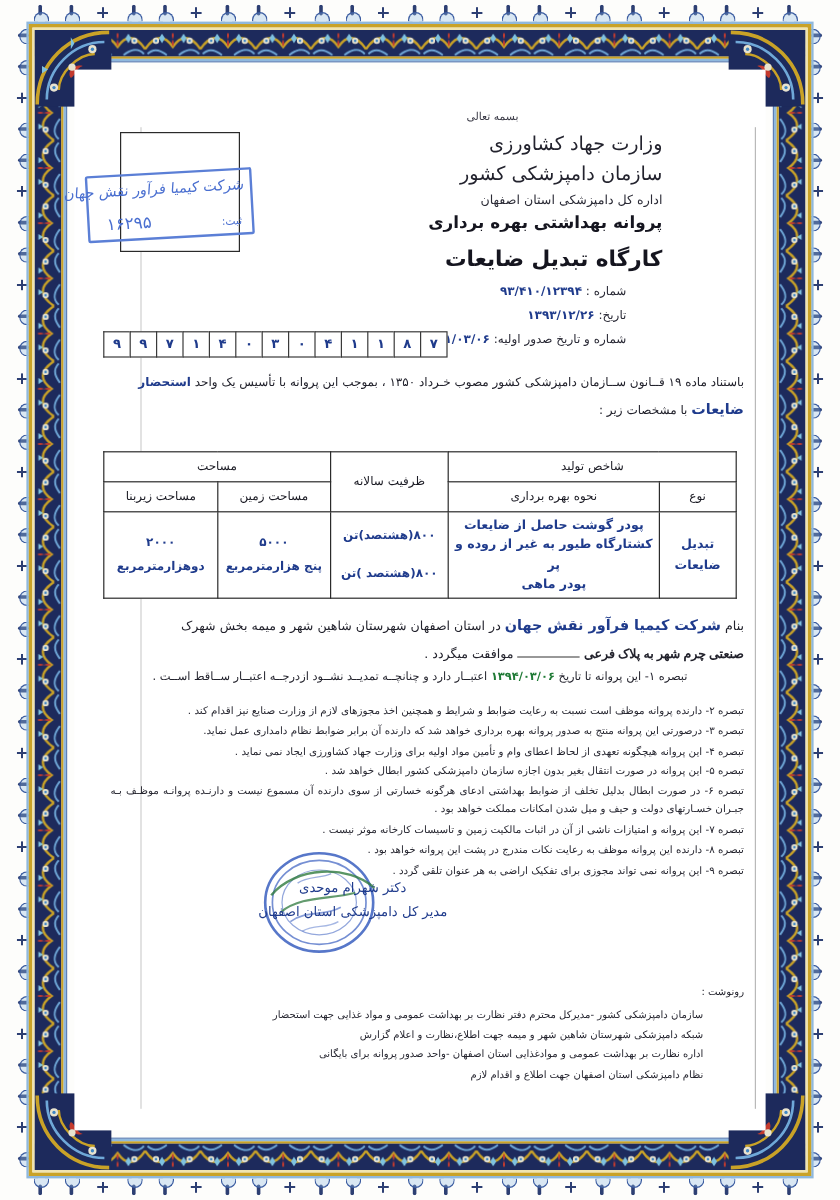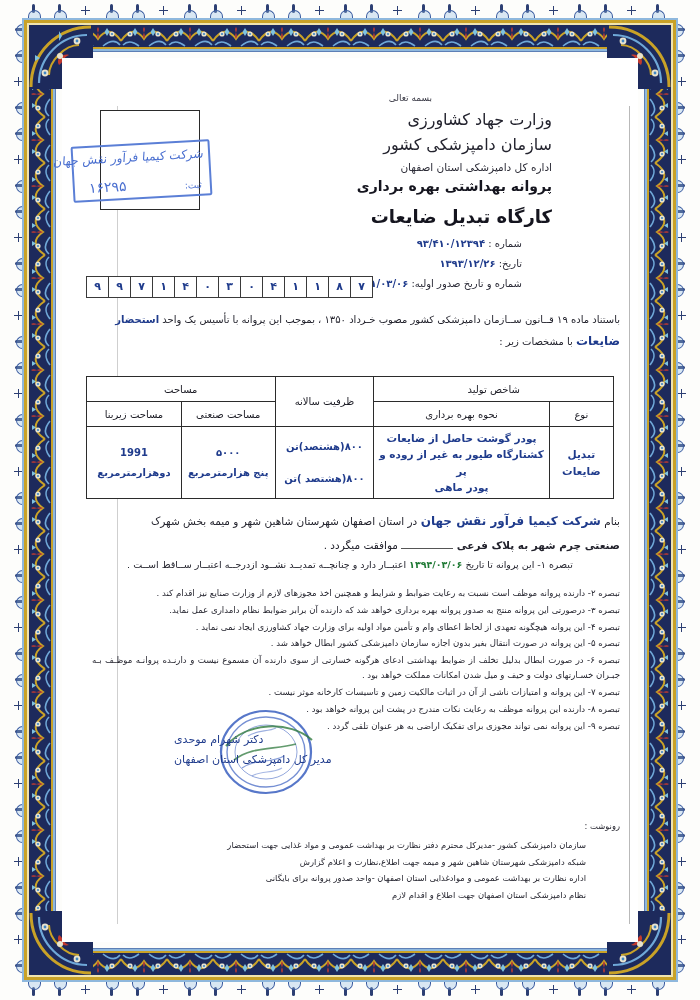--- a/index.html
+++ b/index.html
@@ -141,35 +141,35 @@
   table.spec td.num{color:#1f3b8c;font-weight:bold;font-size:10px;line-height:2.0;}
   .c-noe{width:62px;}
   .c-nahve{width:186px;}
   .c-zarf{width:96px;margin-left:40px;}
   .c-zamin{width:92px;}
   .c-zirbana{width:92px;}
 
   .holder{position:absolute;right:18px;left:18px;top:452px;font-size:10.5px;
           line-height:1.95;color:#22222c;text-align:justify;}
   .holder .co{color:#1f3b8c;font-weight:bold;font-size:12px;letter-spacing:.3px;}
-  .holder .bold{font-weight:bold;}
+  .holder .bold{font-weight:bold;font-family:Liberation Serif, serif;}
   .holder .blank{border-bottom:1px solid #555;display:inline-block;width:52px;}
   .holder .l2{text-align:right;margin-top:2px;}
 
   .note1{position:absolute;right:18px;left:18px;top:500px;font-size:9.5px;
          color:#22222c;text-align:center;}
   .note1 .grn{color:#1f7a35;font-weight:bold;}
 
   .clauses{position:absolute;right:18px;left:18px;top:528px;font-size:8.6px;
            line-height:1.78;color:#25252f;text-align:right;}
   .clauses .cl{margin-bottom:1.5px;margin-left:12px;}
   .clauses .cl.wrap{text-align:justify;}
 
   
-  .sign{position:absolute;left:112px;top:672px;width:240px;text-align:left;
+  .sign{position:absolute;left:112px;top:672px;width:240px;text-align:center;
         font-size:10.5px;color:#1f3b8c;line-height:1.8;}
   .sign .n1{font-size:11px;}
   .sign .n2{font-size:11px;}
   .roundstamp{position:absolute;left:150px;top:648px;width:108px;height:92px;pointer-events:none;}
 
   .cc{position:absolute;right:18px;left:18px;top:760px;font-size:8.4px;
       color:#25252f;line-height:2.0;text-align:right;}
   .cc .hdr{margin-bottom:2px;}
   .cc .item{padding-right:34px;}
 </style>
@@ -503,21 +503,21 @@
       <table class="spec">
         <thead>
           <tr>
             <th colspan="2" class="group">شاخص تولید</th>
             <th rowspan="2" class="c-zarf">ظرفیت سالانه</th>
             <th colspan="2" class="group">مساحت</th>
           </tr>
           <tr>
             <th class="c-noe">نوع</th>
             <th class="c-nahve">نحوه بهره برداری</th>
-            <th class="c-zamin">مساحت صنعتی</th>
+            <th class="c-zamin">مساحت زمین</th>
             <th class="c-zirbana">مساحت زیربنا</th>
           </tr>
         </thead>
         <tbody>
           <tr>
             <td class="data">
               <div>تبدیل</div>
               <div>ضایعات</div>
             </td>
             <td class="data">
@@ -528,21 +528,21 @@
             <td class="num">
               <div>۸۰۰(هشتصد)تن</div>
               <div style="height:12px"></div>
               <div>۸۰۰(هشتصد )تن</div>
             </td>
             <td class="num">
               <div>۵۰۰۰</div>
               <div>پنج هزارمترمربع</div>
             </td>
             <td class="num">
-              <div>1991</div>
+              <div>۲۰۰۰</div>
               <div>دوهزارمترمربع</div>
             </td>
           </tr>
         </tbody>
       </table>
 
       <div class="holder">
         <span>بنام</span>
         <span class="co">شرکت کیمیا فرآور نقش جهان</span><span> در استان اصفهان  شهرستان  شاهین  شهر  و  میمه  بخش  شهرک</span>
         <div class="l2">

